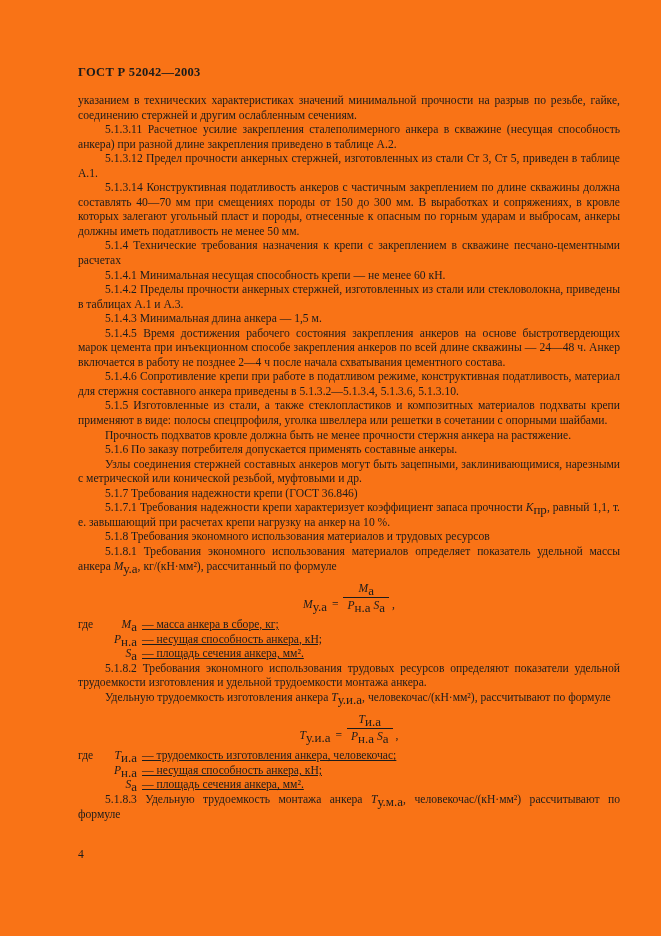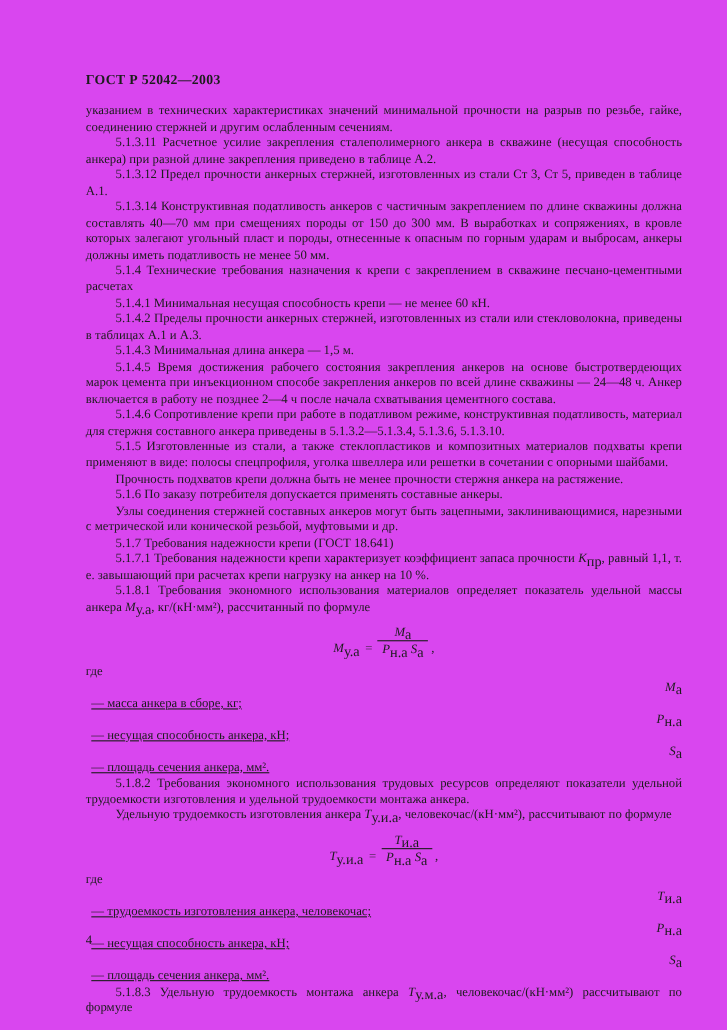--- a/index.html
+++ b/index.html
@@ -6,21 +6,21 @@
   html, body {
     margin: 0;
     padding: 0;
     background: #ffffff;
   }
   .page {
     position: relative;
     width: 661px;
     height: 936px;
     box-sizing: border-box;
-    background: #d946ef;
+    background: #f97316;
     color: #1c1c1c;
     font-family: "Liberation Serif", "DejaVu Serif", serif;
     padding: 65px 41px 0 78px;
     overflow: hidden;
   }
   .doc-header {
     font-weight: bold;
     font-size: 12.5px;
     letter-spacing: 0.3px;
     margin-bottom: 14px;
@@ -71,21 +71,20 @@
   }
   .f-tail {
     padding-left: 3px;
   }
   .where-list {
     margin: 0;
   }
   .where-line {
     display: flex;
     text-align: left;
-    flex-direction: column;
   }
   .where-lead {
     flex: none;
     width: 26px;
   }
   .where-term {
     flex: none;
     min-width: 33px;
     text-align: right;
     white-space: nowrap;
@@ -112,25 +111,26 @@
       <p class="para">5.1.3.11 Расчетное усилие закрепления сталеполимерного анкера в скважине (несущая способность анкера) при разной длине закрепления приведено в таблице А.2.</p>
       <p class="para">5.1.3.12 Предел прочности анкерных стержней, изготовленных из стали Ст 3, Ст 5, приведен в таблице А.1.</p>
       <p class="para">5.1.3.14 Конструктивная податливость анкеров с частичным закреплением по длине скважины должна составлять 40—70 мм при смещениях породы от 150 до 300 мм. В выработках и сопряжениях, в кровле которых залегают угольный пласт и породы, отнесенные к опасным по горным ударам и выбросам, анкеры должны иметь податливость не менее 50 мм.</p>
       <p class="para">5.1.4 Технические требования назначения к крепи с закреплением в скважине песчано-цементными расчетах</p>
       <p class="para">5.1.4.1 Минимальная несущая способность крепи — не менее 60 кН.</p>
       <p class="para">5.1.4.2 Пределы прочности анкерных стержней, изготовленных из стали или стекловолокна, приведены в таблицах А.1 и А.3.</p>
       <p class="para">5.1.4.3 Минимальная длина анкера — 1,5 м.</p>
       <p class="para">5.1.4.5 Время достижения рабочего состояния закрепления анкеров на основе быстротвердеющих марок цемента при инъекционном способе закрепления анкеров по всей длине скважины — 24—48 ч. Анкер включается в работу не позднее 2—4 ч после начала схватывания цементного состава.</p>
       <p class="para">5.1.4.6 Сопротивление крепи при работе в податливом режиме, конструктивная податливость, материал для стержня составного анкера приведены в 5.1.3.2—5.1.3.4, 5.1.3.6, 5.1.3.10.</p>
       <p class="para">5.1.5 Изготовленные из стали, а также стеклопластиков и композитных материалов подхваты крепи применяют в виде: полосы спецпрофиля, уголка швеллера или решетки в сочетании с опорными шайбами.</p>
-      <p class="para">Прочность подхватов крепи должна быть не менее прочности стержня анкера на растяжение.</p>
+      <p class="para">Прочность подхватов кровле должна быть не менее прочности стержня анкера на растяжение.</p>
       <p class="para">5.1.6 По заказу потребителя допускается применять составные анкеры.</p>
       <p class="para">Узлы соединения стержней составных анкеров могут быть зацепными, заклинивающимися, нарезными с метрической или конической резьбой, муфтовыми и др.</p>
-      <p class="para">5.1.7 Требования надежности крепи (ГОСТ 18.641)</p>
+      <p class="para">5.1.7 Требования надежности крепи (ГОСТ 36.846)</p>
       <p class="para">5.1.7.1 Требования надежности крепи характеризует коэффициент запаса прочности <i>К</i><sub>пр</sub>, равный 1,1, т. е. завышающий при расчетах крепи нагрузку на анкер на 10 %.</p>
+      <p class="para">5.1.8 Требования экономного использования материалов и трудовых ресурсов</p>
       <p class="para">5.1.8.1 Требования экономного использования материалов определяет показатель удельной массы анкера <i>М</i><sub>у.а</sub>, кг/(кН·мм²), рассчитанный по формуле</p>
       <div class="formula-block"><span class="formula-row">
           <span><i>М</i><sub>у.а</sub></span>
           <span class="f-eq">=</span>
           <span class="f-frac">
             <span class="f-num"><i>М</i><sub>а</sub></span>
             <span class="f-den"><i>Р</i><sub>н.а</sub> <i>S</i><sub>а</sub></span>
           </span>
           <span class="f-tail">,</span>
         </span></div>

